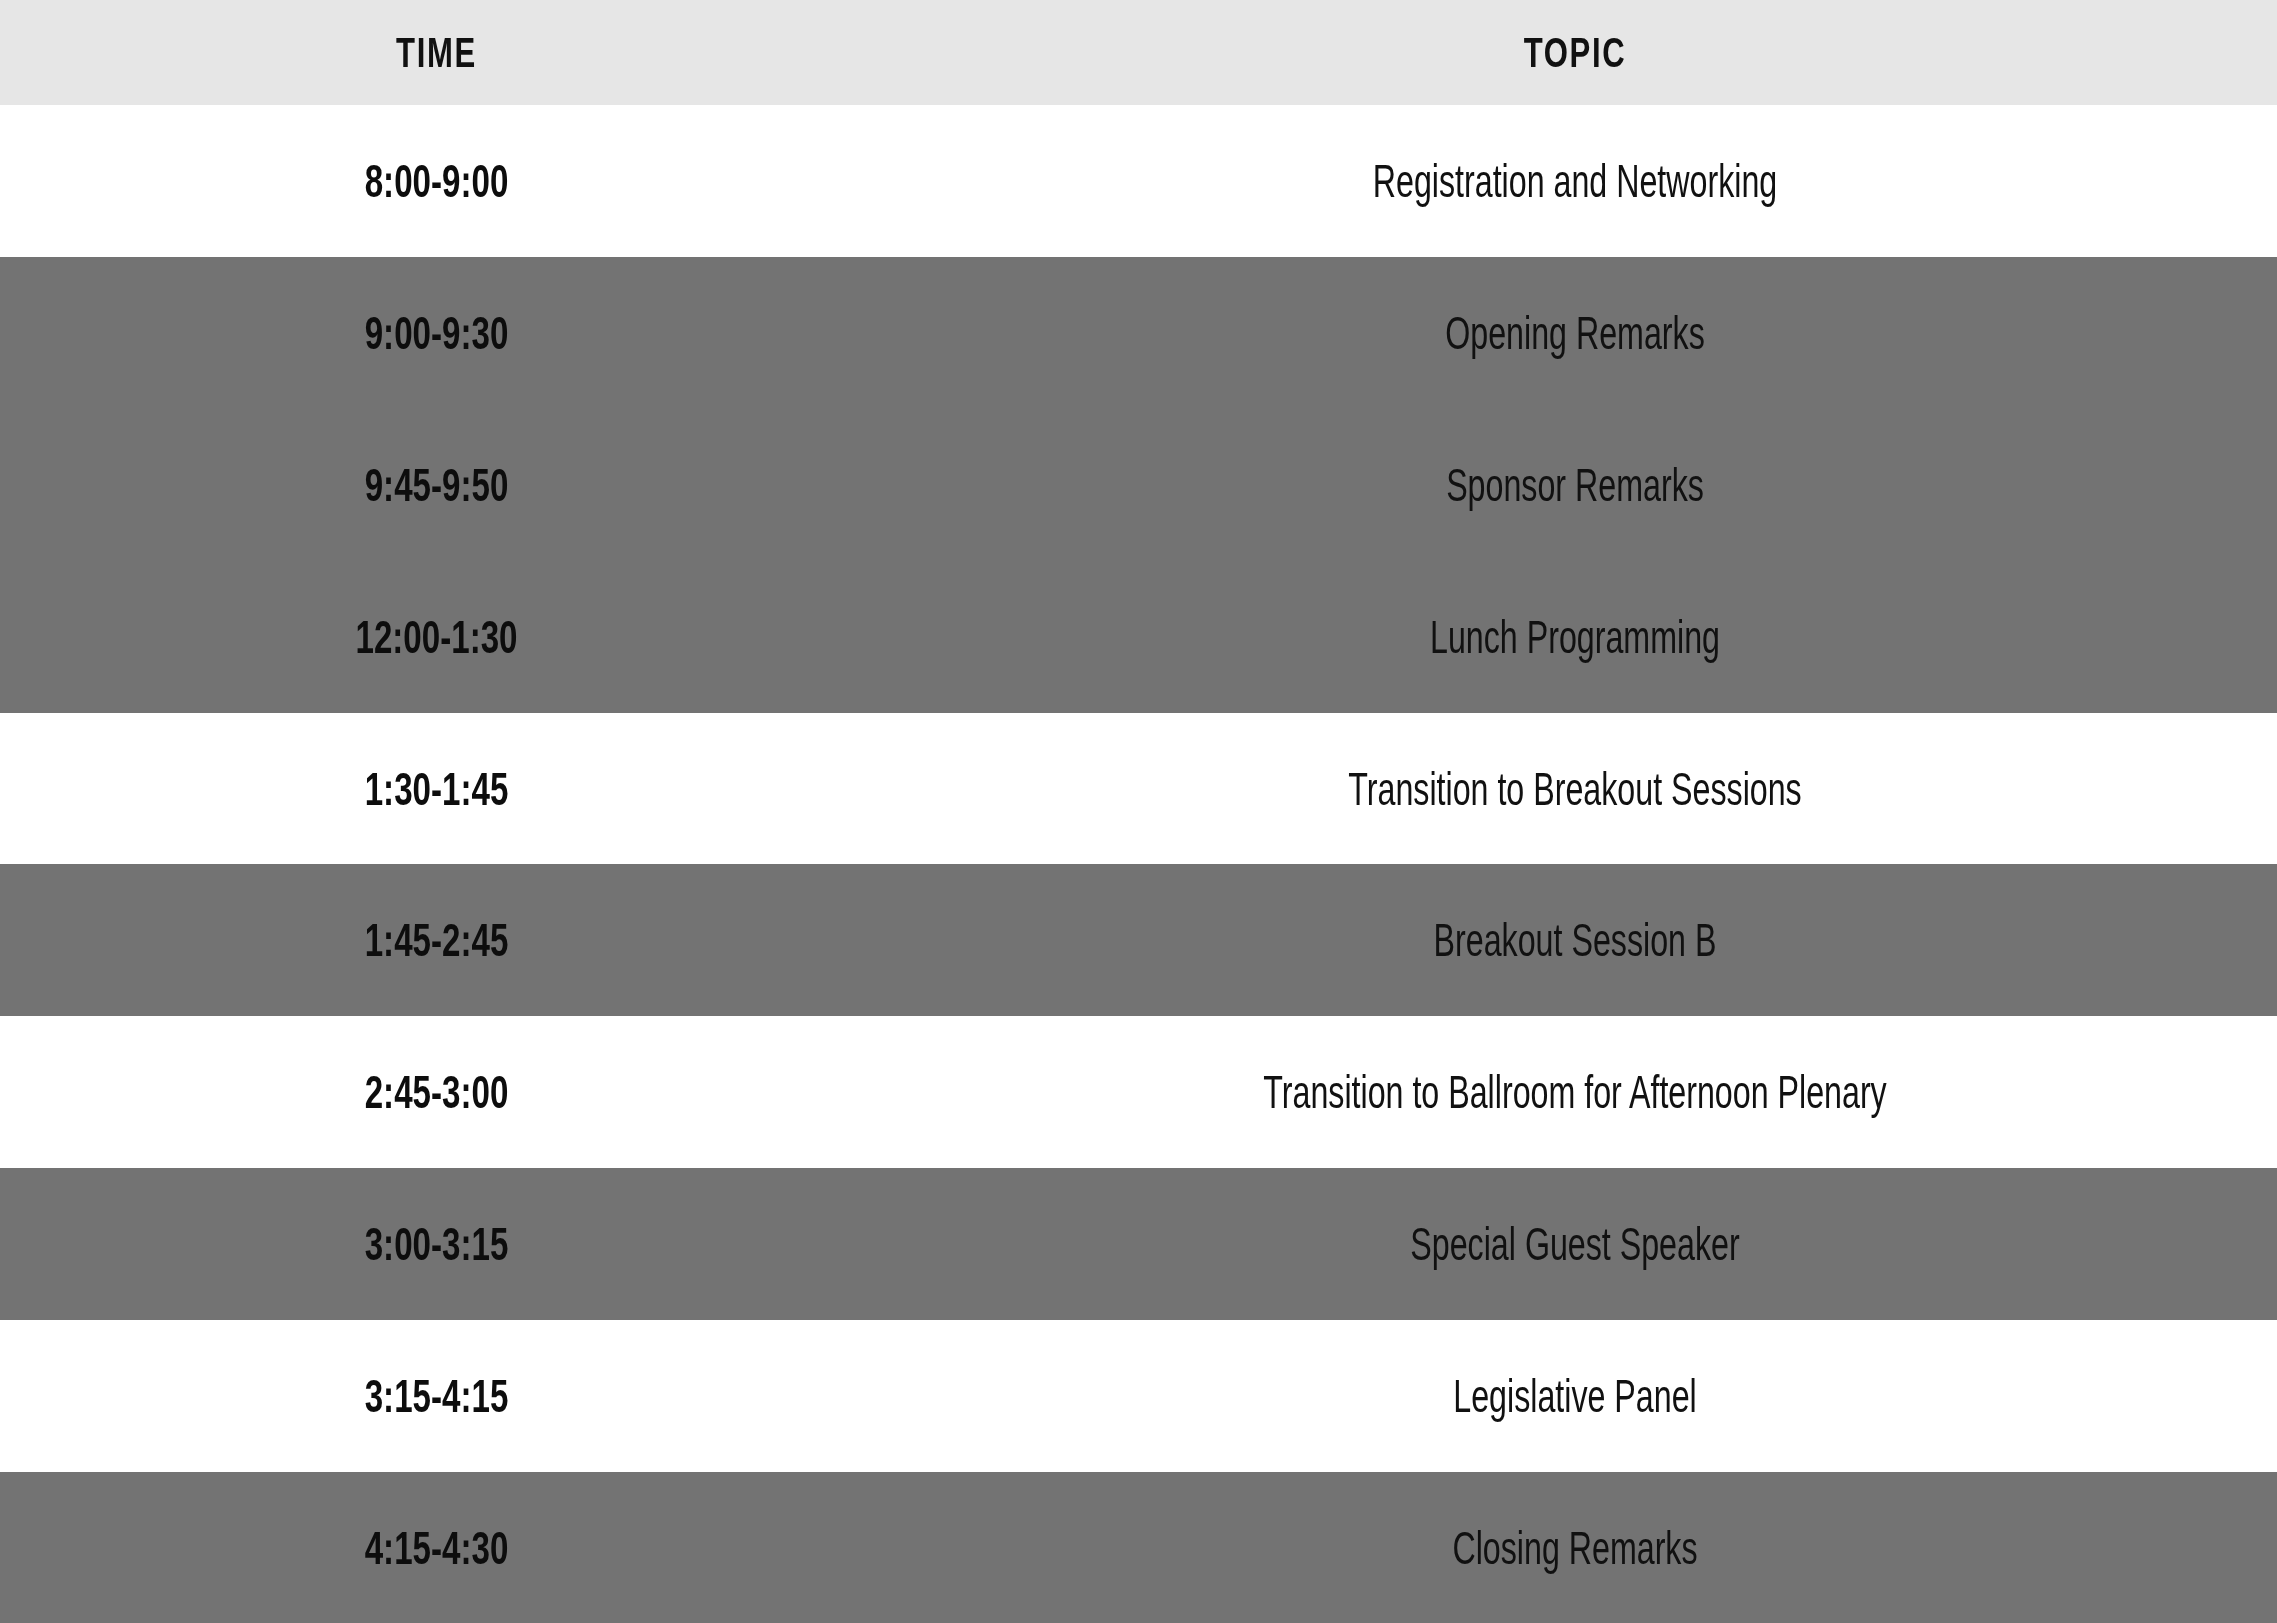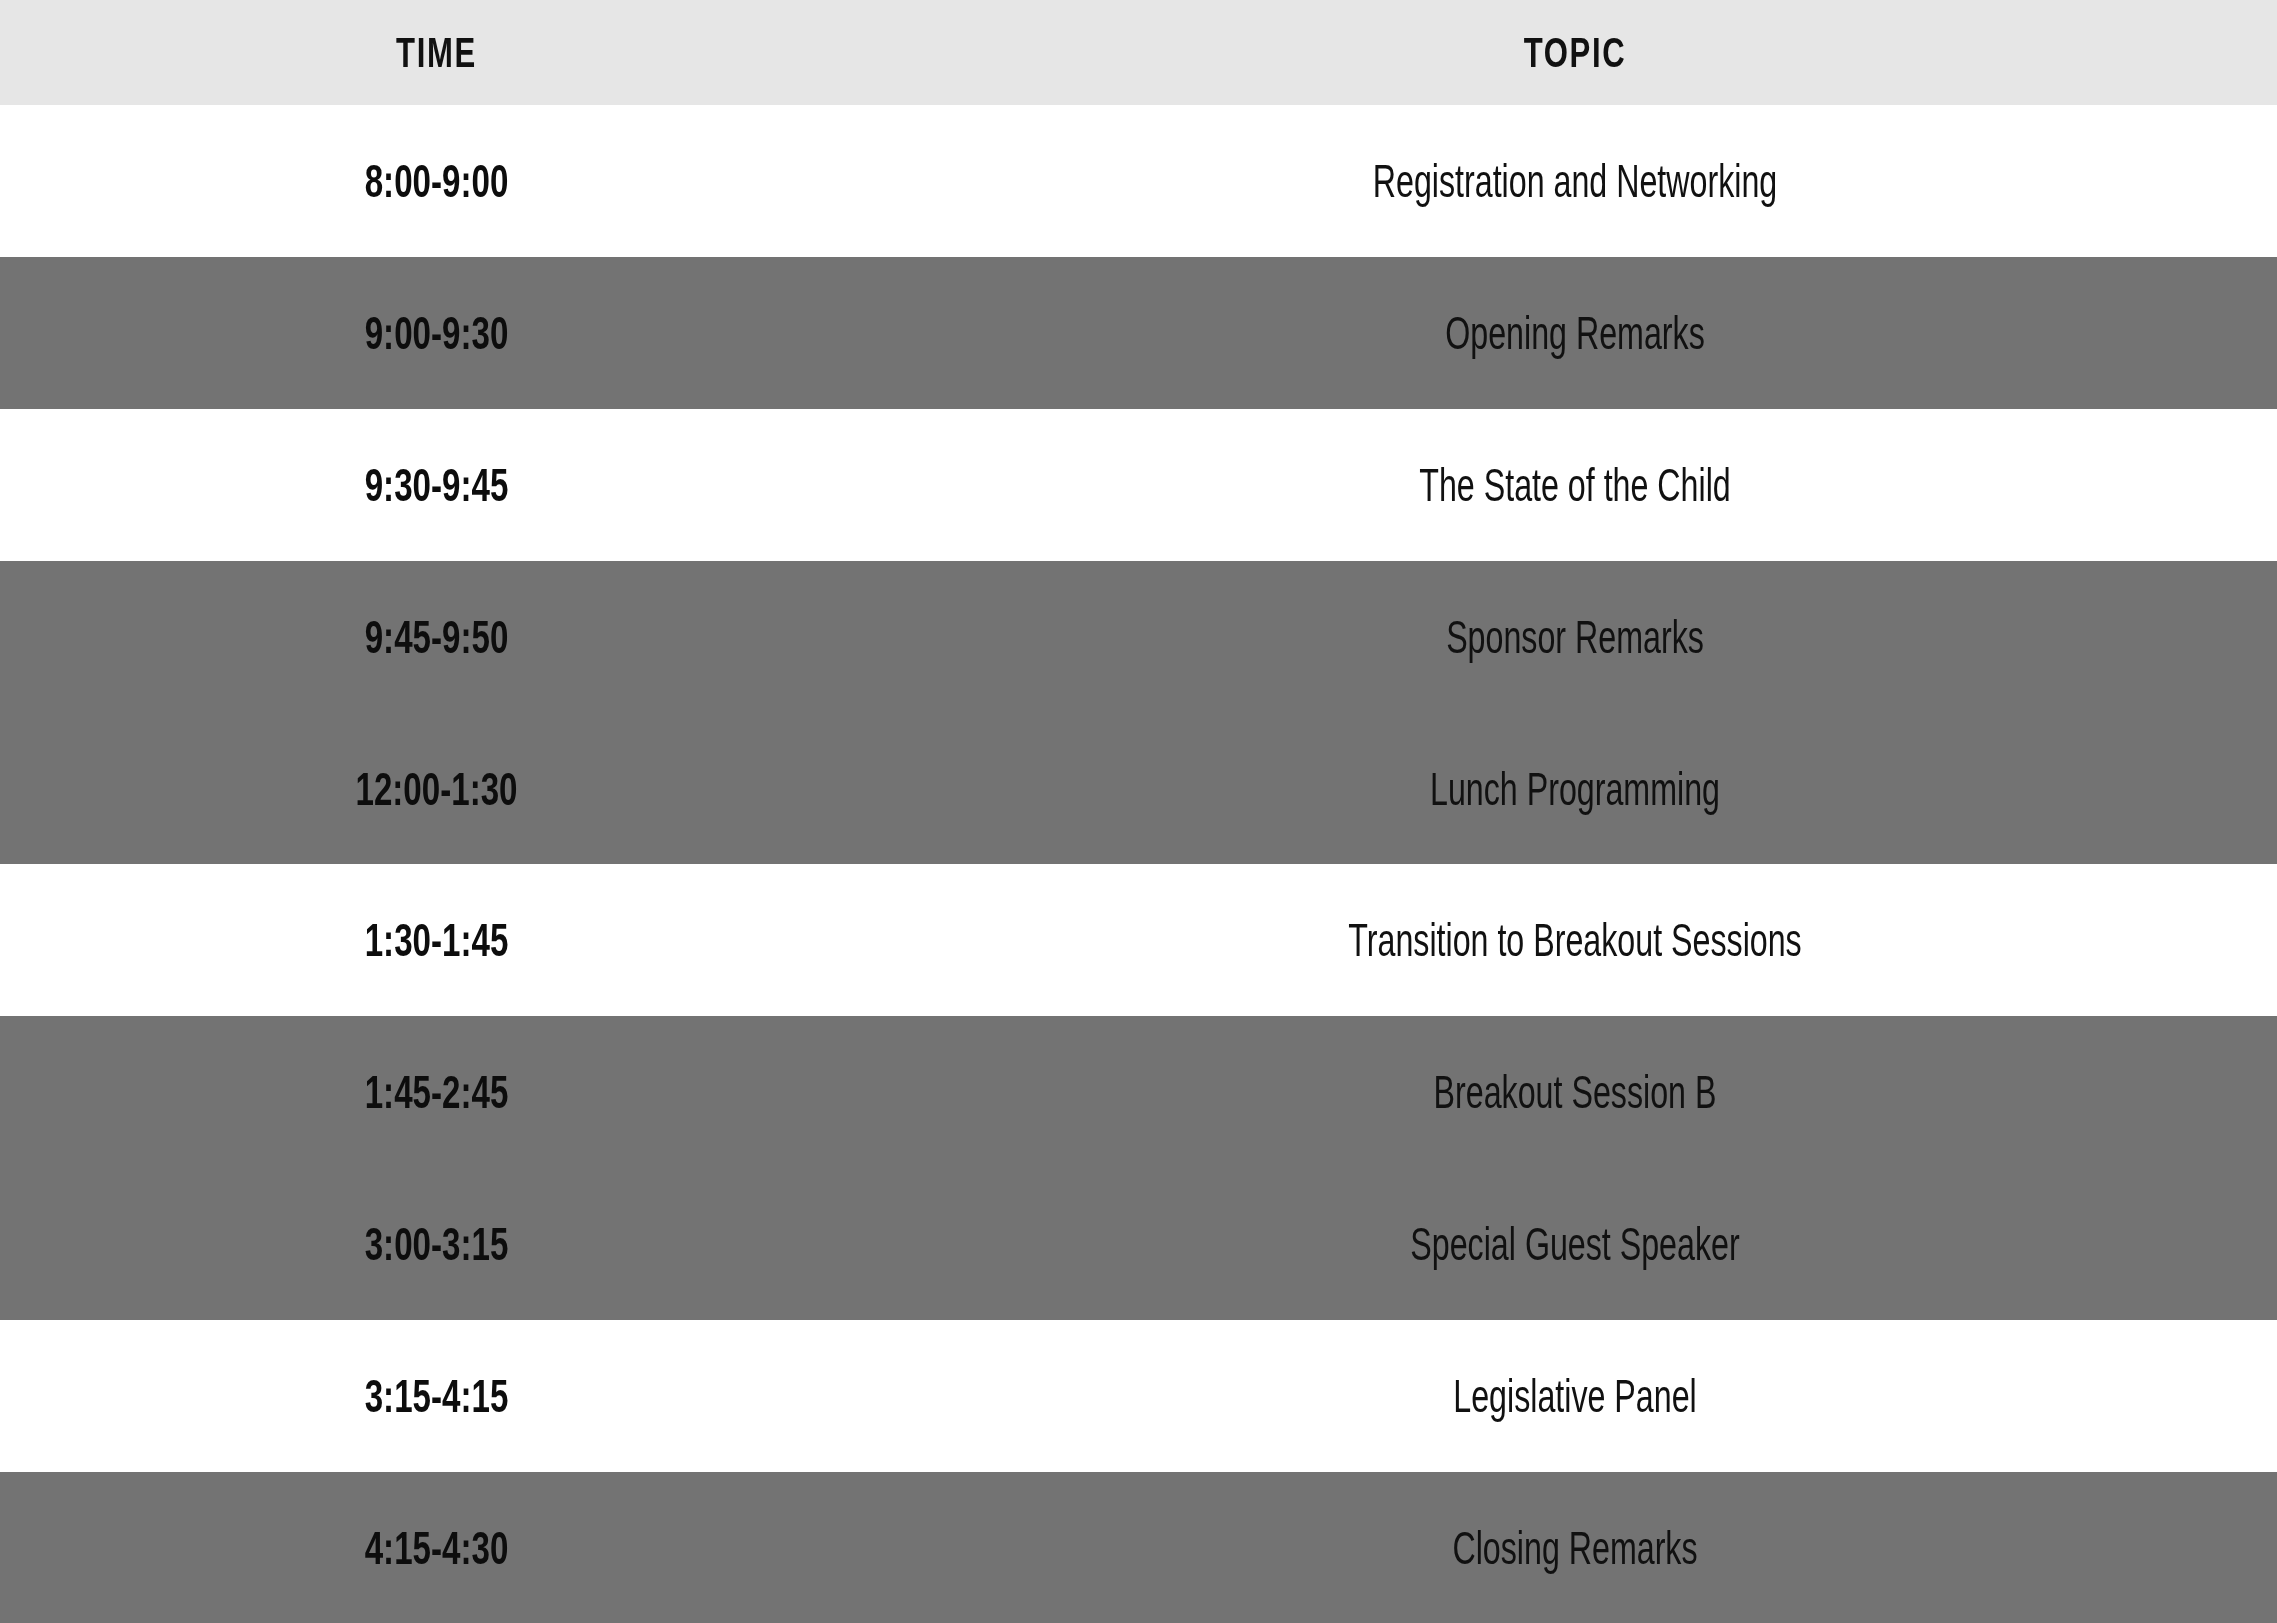--- a/index.html
+++ b/index.html
@@ -113,28 +113,20 @@
         </td>
     </tr>
     <tr class="row-even">
       <td>
           <span class="cell-time">9:00-9:30</span>
         </td>
       <td>
           <span class="cell-topic">Opening Remarks</span>
         </td>
     </tr>
-    <tr class="row-odd">
-      <td>
-          <span class="cell-time">9:30-9:45</span>
-        </td>
-      <td>
-          <span class="cell-topic">The State of the Child</span>
-        </td>
-    </tr>
     <tr class="row-even">
       <td>
           <span class="cell-time">9:45-9:50</span>
         </td>
       <td>
           <span class="cell-topic">Sponsor Remarks</span>
         </td>
     </tr>
     <tr class="row-even">
       <td>
@@ -153,20 +145,28 @@
         </td>
     </tr>
     <tr class="row-even">
       <td>
           <span class="cell-time">1:45-2:45</span>
         </td>
       <td>
           <span class="cell-topic">Breakout Session B</span>
         </td>
     </tr>
+    <tr class="row-odd">
+      <td>
+          <span class="cell-time">2:45-3:00</span>
+        </td>
+      <td>
+          <span class="cell-topic">Transition to Ballroom for Afternoon Plenary</span>
+        </td>
+    </tr>
     <tr class="row-even">
       <td>
           <span class="cell-time">3:00-3:15</span>
         </td>
       <td>
           <span class="cell-topic">Special Guest Speaker</span>
         </td>
     </tr>
     <tr class="row-odd">
       <td>

